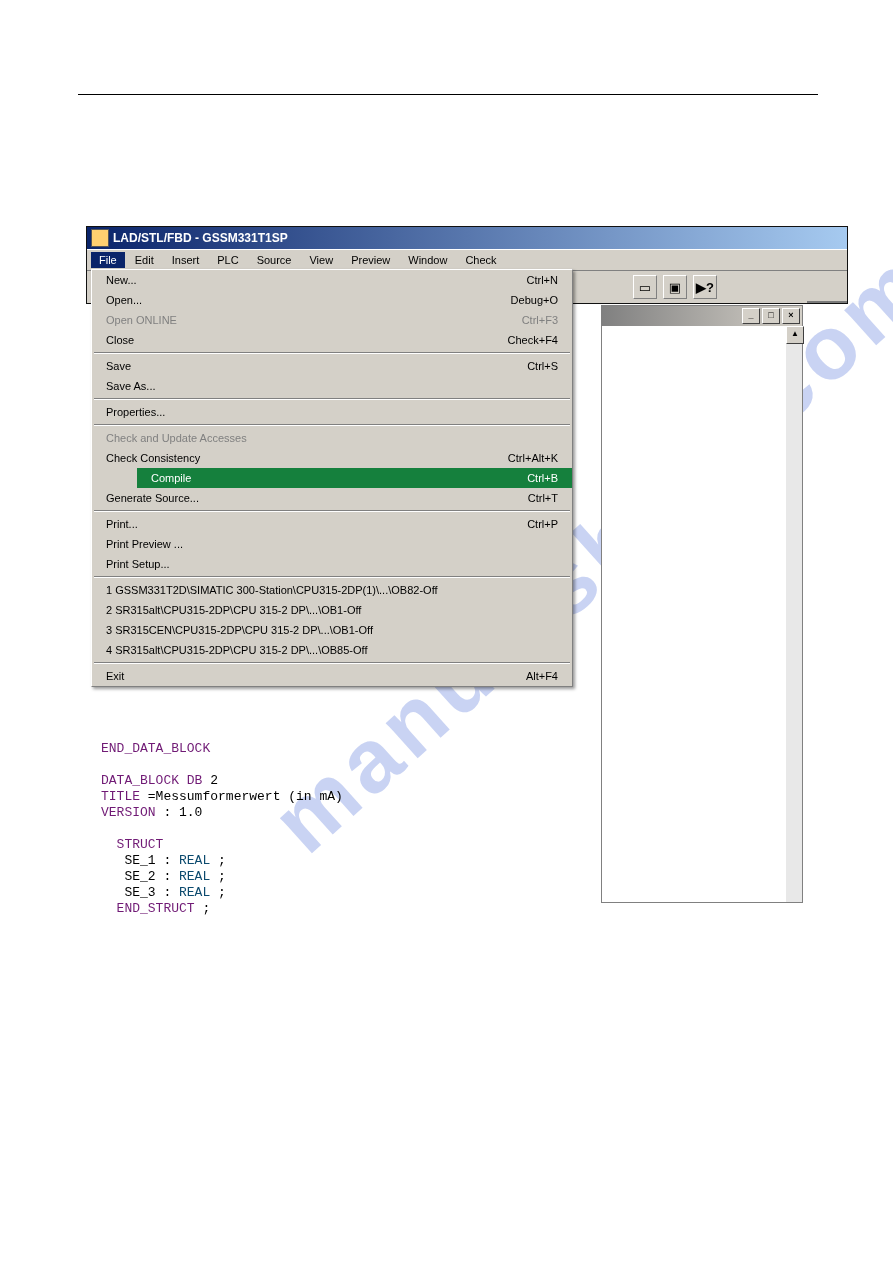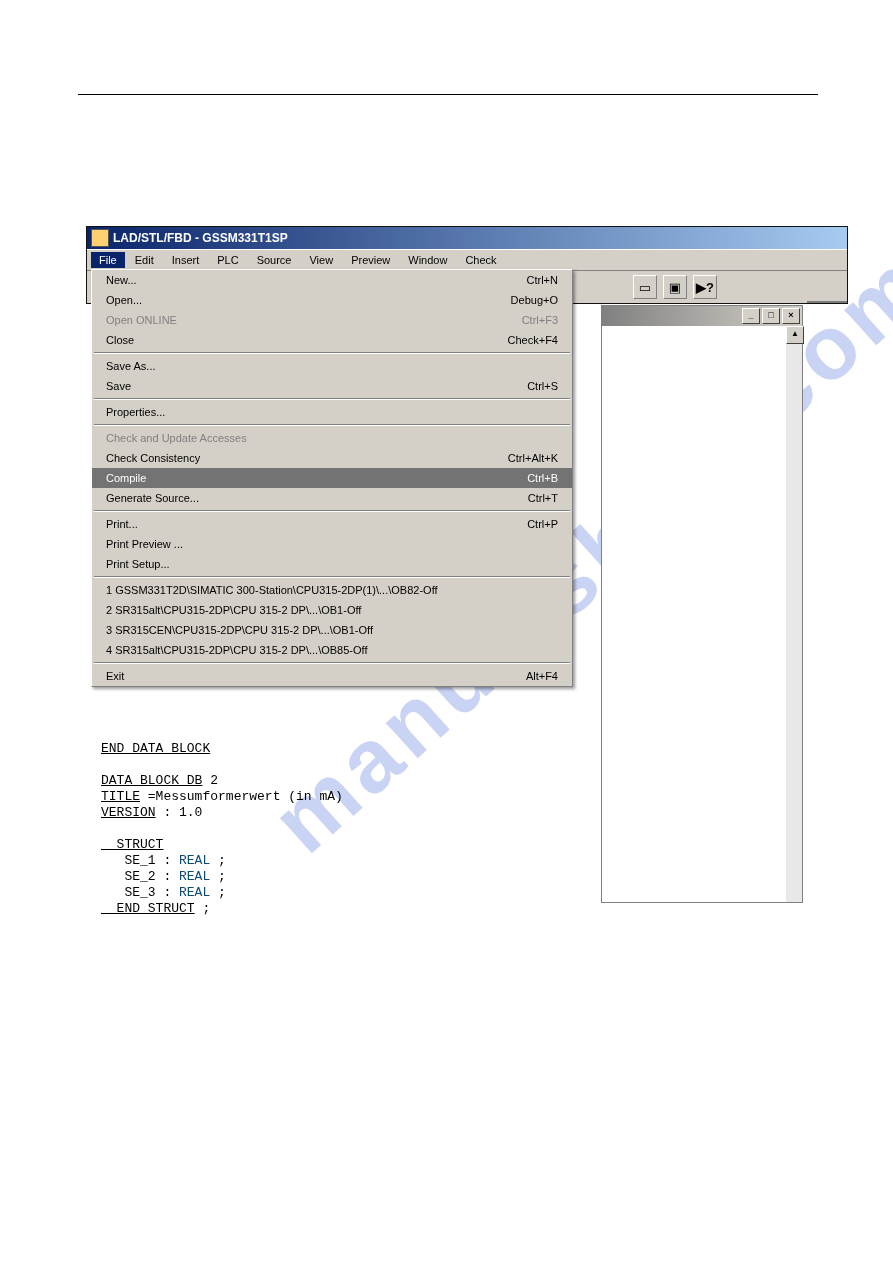--- a/index.html
+++ b/index.html
@@ -102,22 +102,23 @@
   }
   .dropdown .item {
     display: flex;
     justify-content: space-between;
     padding: 4px 14px 4px 14px;
     white-space: nowrap;
     cursor: default;
     align-items: flex-end;
   }
   .dropdown .item.sel {
-    background: #737373;
+    background: #15803d;
     color: #fff;
+    margin-left: 45px;
   }
   .dropdown .item.dis {
     color: #808080;
   }
   .dropdown .sep {
     border-top: 1px solid #808080;
     border-bottom: 1px solid #fff;
     margin: 2px 2px;
     height: 0;
   }
@@ -175,21 +176,21 @@
     position: absolute;
     left: 14px;
     top: 514px;
     width: 560px;
     font-family: "Courier New", monospace;
     font-size: 13px;
     line-height: 16px;
     color: #000;
     white-space: pre;
   }
-  .kw-blue { color: #000000; text-decoration: underline; }
+  .kw-blue { color: #701a75; }
   .kw-red { color: #0c4a6e; }
   .watermark {
     position: absolute;
     left: 120px;
     top: 90px;
     width: 620px;
     height: 620px;
     font-size: 90px;
     font-weight: bold;
     color: rgba(100,130,220,0.35);
@@ -258,26 +259,26 @@
       <div class="item dis">
         <span>Open ONLINE</span>
         <span>Ctrl+F3</span>
       </div>
       <div class="item">
         <span>Close</span>
         <span>Check+F4</span>
       </div>
       <div class="sep"></div>
       <div class="item">
-        <span>Save As...</span>
-        <span></span>
-      </div>
-      <div class="item">
         <span>Save</span>
         <span>Ctrl+S</span>
+      </div>
+      <div class="item">
+        <span>Save As...</span>
+        <span></span>
       </div>
       <div class="sep"></div>
       <div class="item">
         <span>Properties...</span>
         <span></span>
       </div>
       <div class="sep"></div>
       <div class="item dis">
         <span>Check and Update Accesses</span>
         <span></span>

